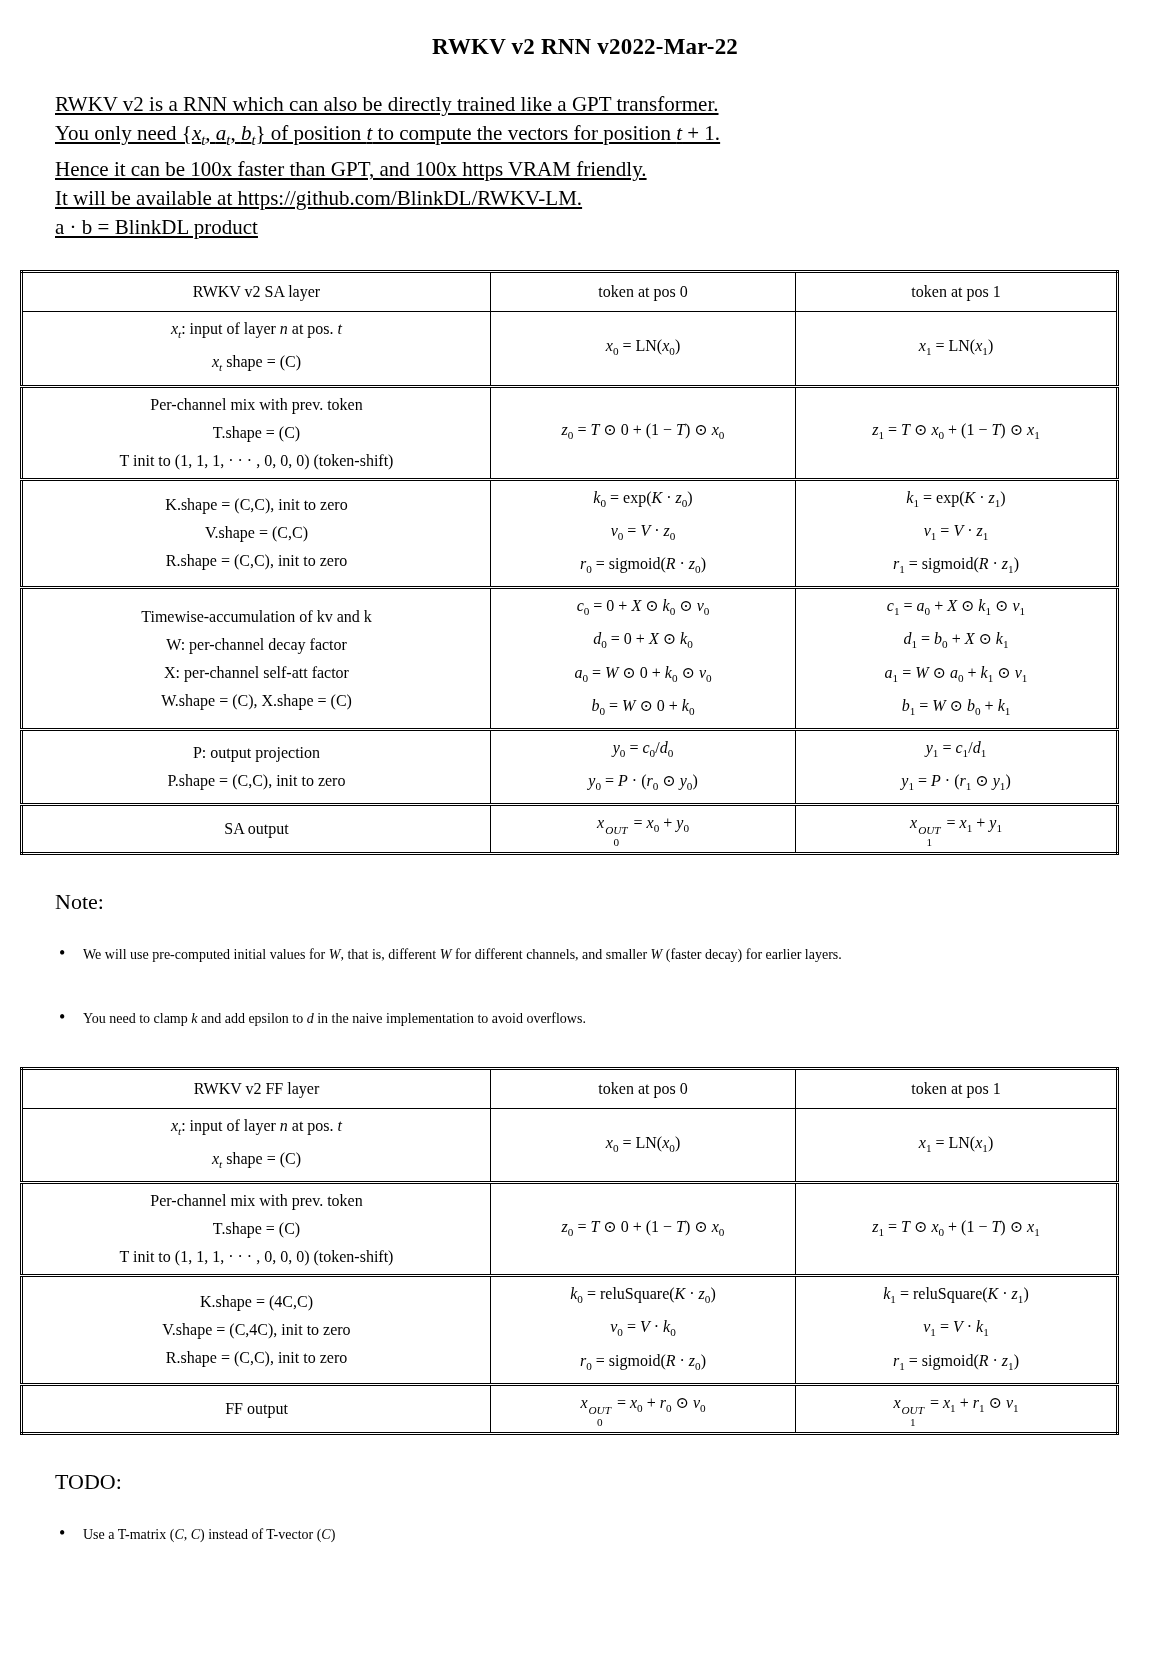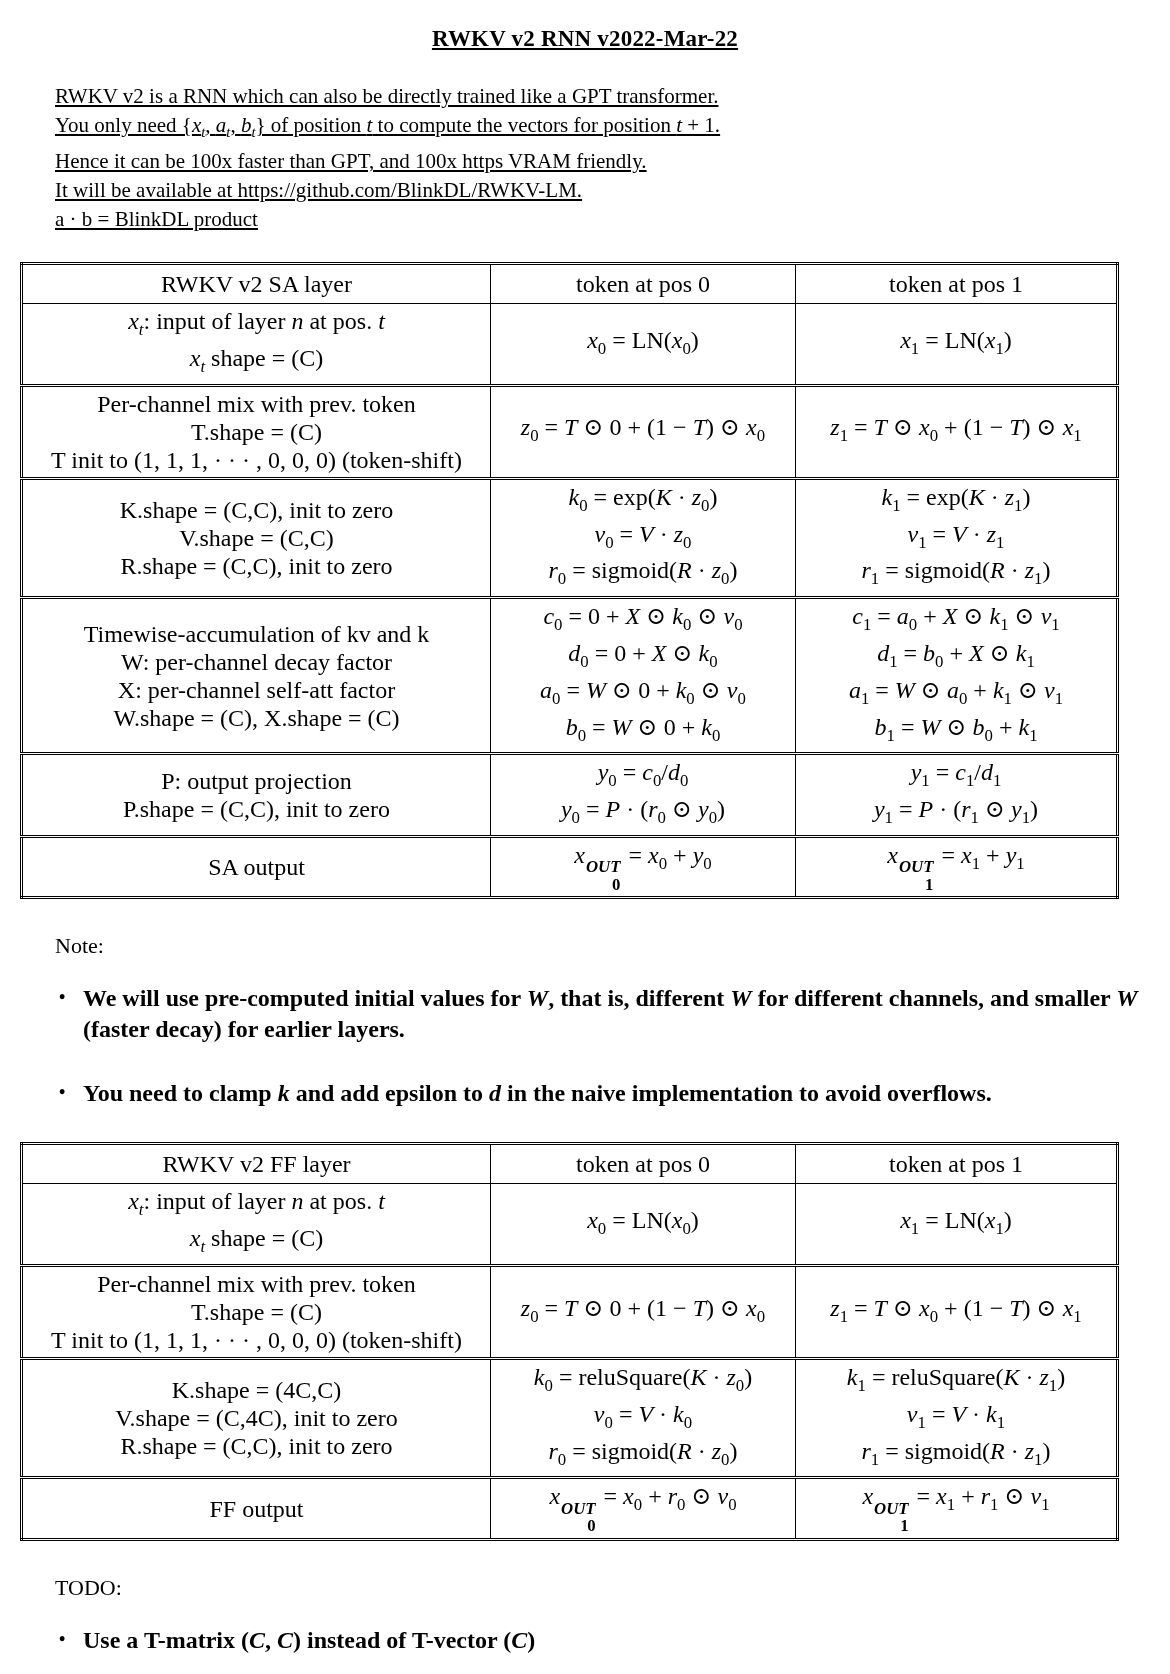--- a/index.html
+++ b/index.html
@@ -4,48 +4,48 @@
 <style>
   html,body{margin:0;padding:0;}
   body{
     width:1170px;height:1674px;overflow:hidden;
     background:#ffffff;color:#000000;
     font-family:"Liberation Serif","DejaVu Serif",serif;
   }
   .page{padding:14px 20px 0 20px;}
   .title{
     font-size:23px;font-weight:bold;text-align:center;
-    margin:12px 0 30px 0;letter-spacing:.2px;text-decoration:underline;
+    margin:20px 0 30px 0;letter-spacing:.2px;
   }
   .intro{margin-left:35px;font-size:21px;line-height:29px;margin-bottom:28px;text-decoration:underline;}
   .intro .line{white-space:nowrap;}
 
   table.ltx{
     border-collapse:collapse;width:1096px;table-layout:fixed;
-    font-size:24px;border:3px double #000;
+    font-size:16px;border:3px double #000;
   }
   table.ltx th,table.ltx td{
     border-left:1px solid #000;border-right:1px solid #000;
     text-align:center;vertical-align:middle;
     font-weight:normal;padding:3px 6px;line-height:28px;
   }
   table.ltx thead th{border-bottom:1px solid #000;height:32px;}
   table.ltx tbody tr td{border-top:3px double #000;}
   table.ltx tbody tr:first-child td{border-top:none;}
   .mline{display:block;}
 
   sub,sup{font-size:0.7em;}
   .supsub{
-    display:inline-flex;flex-direction:column;align-items:flex-end;
-    vertical-align:-0.55em;font-size:0.7em;line-height:1.05;margin:0 2px 0 1px;font-weight:bold;
+    display:inline-flex;flex-direction:column;align-items:center;
+    vertical-align:-0.55em;font-size:0.7em;line-height:1.05;margin:0 2px 0 1px;
   }
   .supsub sup,.supsub sub{font-size:1em;line-height:1.05;}
 
   .sec-heading{font-size:22px;margin:34px 0 24px 35px;}
-  ul.bullets{list-style:none;margin:0 0 0 35px;padding:0;font-size:24px;font-weight:bold;}
+  ul.bullets{list-style:none;margin:0 0 0 35px;padding:0;font-size:14px;}
   ul.bullets li{position:relative;padding-left:28px;line-height:31px;}
   ul.bullets li::before{content:"\2022";position:absolute;left:4px;top:-1px;font-size:18px;}
   .note-list li{margin-bottom:33px;}
   .todo-list li{margin-bottom:24px;}
   .ff-table{margin-top:30px;}
   i{font-style:italic;}
 </style>
 </head>
 <body>
 

